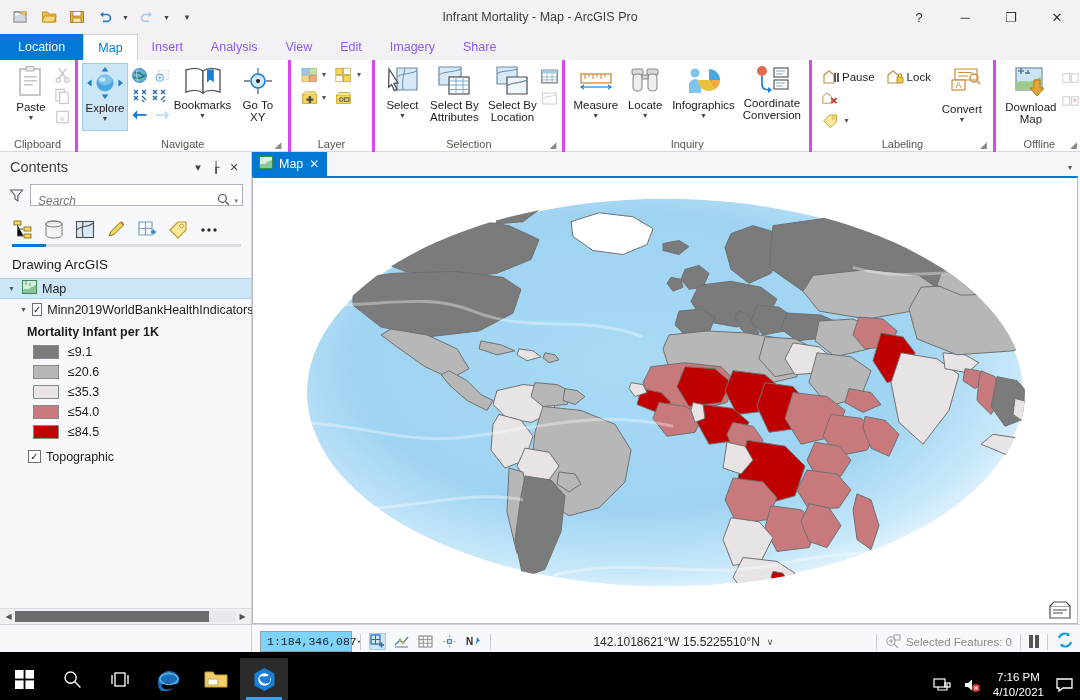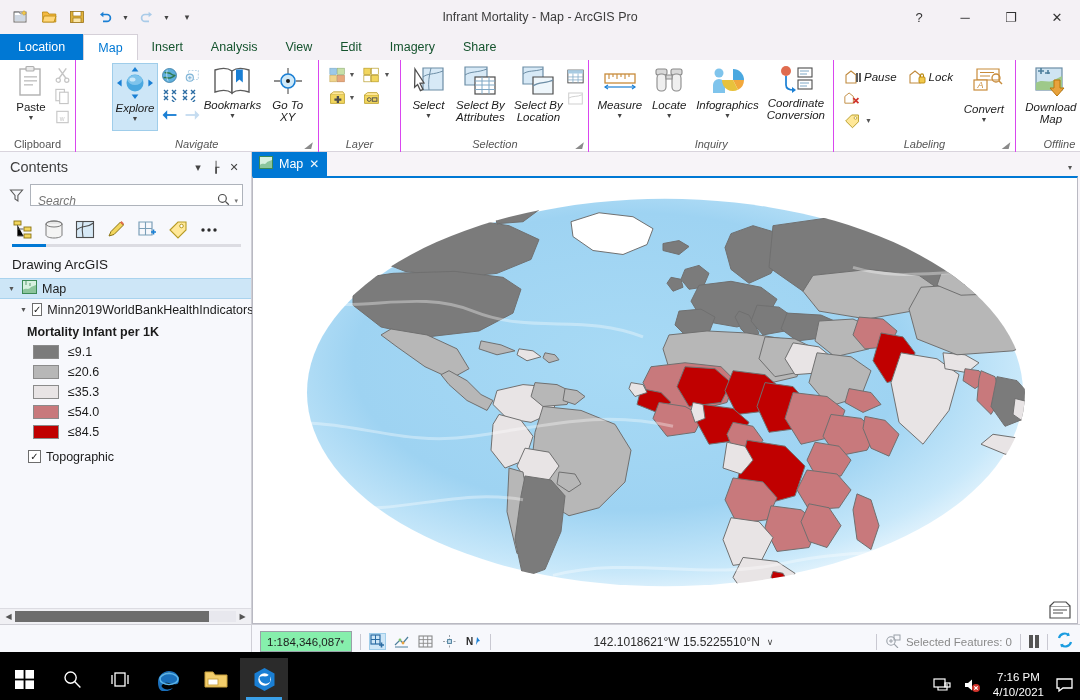--- a/index.html
+++ b/index.html
@@ -36,21 +36,21 @@
   }
 
   
   .tabstrip {
     position: absolute; top: 34px; left: 0; width: 1080px; height: 26px;
     background: #f4f1f5; display: flex; align-items: flex-end;
   }
   .tabstrip .tabs { display: flex; align-items: flex-end; height: 26px; }
   .rtab {
     height: 26px; padding: 0 14px; display: flex; align-items: center;
-    font-size: 12.5px; color: #14532d;
+    font-size: 12.5px; color: #8b5cf6;
   }
   .rtab.project { background: #0078d4; color: #fff; font-weight: 400; padding: 0 18px; }
   .rtab.active { background: #fff; color: #0078d4; border-top: 1px solid #d5d0d8;
                  border-left: 1px solid #d5d0d8; border-right: 1px solid #d5d0d8; }
   .acct {
     position: absolute; right: 8px; top: 34px; height: 26px;
     display: flex; align-items: center; gap: 5px;
     font-size: 12px; color: #1c1c1c;
   }
   .acct .caret { font-size: 8px; color: #555; }
@@ -60,37 +60,37 @@
   
   .ribbon {
     position: absolute; top: 60px; left: 0; width: 1080px; height: 92px;
     background: #fff; border-bottom: 1px solid #d9d4dd;
     display: flex; align-items: stretch;
   }
   .grp {
     position: relative; display: flex; flex-direction: column;
     height: 92px; padding: 0 4px;
   }
-  .grp + .grp { border-left: 1px solid #d946ef; font-style: italic; }
+  .grp + .grp { border-left: 3px solid #d946ef; }
   .grp-body { flex: 1; display: flex; align-items: flex-start; padding-top: 3px; }
   .grp-name {
     height: 17px; text-align: center; font-size: 11px; color: #555;
     display: flex; align-items: center; justify-content: center; gap: 0;
     position: relative;
   }
   .grp-launch {
     position: absolute; right: 2px; bottom: 2px; font-size: 9px; color: #8a8a8a;
   }
   .bigbtn {
     width: auto; min-width: 46px; display: flex; flex-direction: column;
     align-items: center; padding: 2px 4px 0; text-align: center;
   }
   .bigbtn .lbl { font-size: 11.5px; line-height: 12px; color: #1c1c1c; margin-top: 2px; }
   .bigbtn .dd { font-size: 7px; color: #444; line-height: 7px; margin-top: 1px; }
-  .bigbtn.sel { background: #cde6f7; border: 1px solid #9fcdea; margin-left: 32px; }
+  .bigbtn.sel { background: #cde6f7; border: 1px solid #9fcdea; }
   .ico { display: flex; align-items: center; justify-content: center; }
   .smallrow { display: flex; align-items: center; gap: 3px; }
   .smallbtn { display: flex; align-items: center; gap: 3px; font-size: 11.5px; color:#1c1c1c; }
   .minicol { display: flex; flex-direction: column; gap: 4px; padding-top: 3px; }
 
   
   .contents {
     position: absolute; left: 0; top: 152px; width: 252px; height: 472px;
     background: #f7f8fc; border-right: 1px solid #cfcfd6;
     display: flex; flex-direction: column;
@@ -166,22 +166,22 @@
     position: absolute; right: 6px; bottom: 4px; width: 22px; height: 18px;
   }
 
   
   .statusbar {
     position: absolute; left: 252px; top: 624px; right: 0; height: 34px;
     background: #f7f8fc; border-top: 1px solid #cfcfd6;
     display: flex; align-items: center; padding: 0 6px 0 8px; gap: 8px;
   }
   .scalebox {
-    width: 92px; height: 21px; background: #86efac; border: 1px solid #9aa0a8;
-    display: flex; align-items: center; padding: 0 3px 0 6px; font-size: 11.5px;
+    width: 92px; height: 21px; background: #7dd3fc; border: 1px solid #9aa0a8;
+    display: flex; align-items: center; padding: 0 3px 0 6px; font-size: 11.5px; font-family: Liberation Mono, monospace;
   }
   .scalebox span { flex: 1; white-space: nowrap; }
   .scalebox .sc { font-size: 7px; color: #555; }
   .divider { width: 1px; height: 16px; background: #c9c9d2; }
   .sb-icons { display: flex; align-items: center; gap: 7px; }
   .sb-ico { width: 17px; height: 17px; display: flex; align-items: center; justify-content: center; }
   .sb-ico.act { background: #cde6f7; border: 1px solid #9fcdea; }
   .coords {
     flex: 1; text-align: center; font-size: 12px; color: #2b2b2b;
     display: flex; align-items: center; justify-content: center; gap: 7px;

